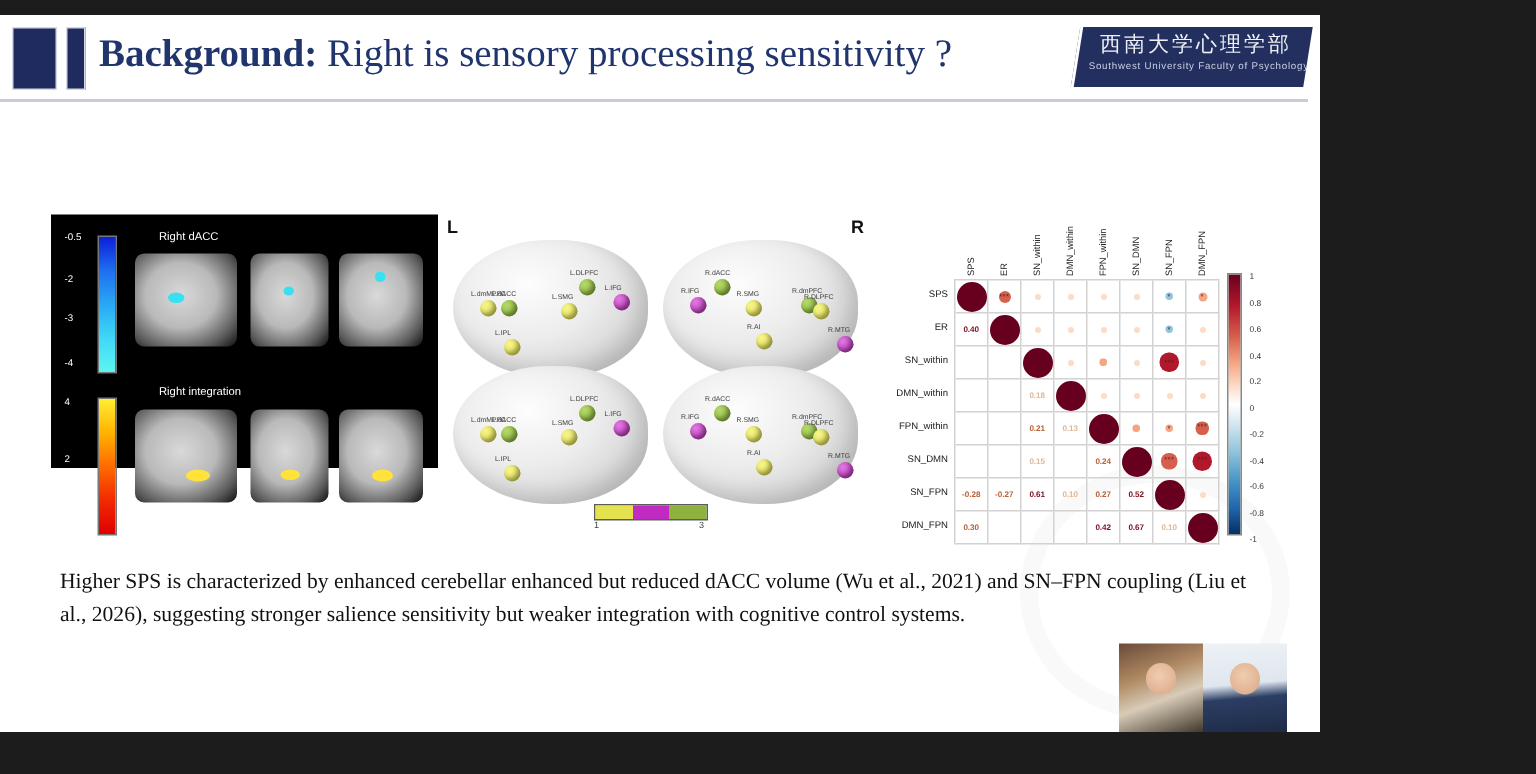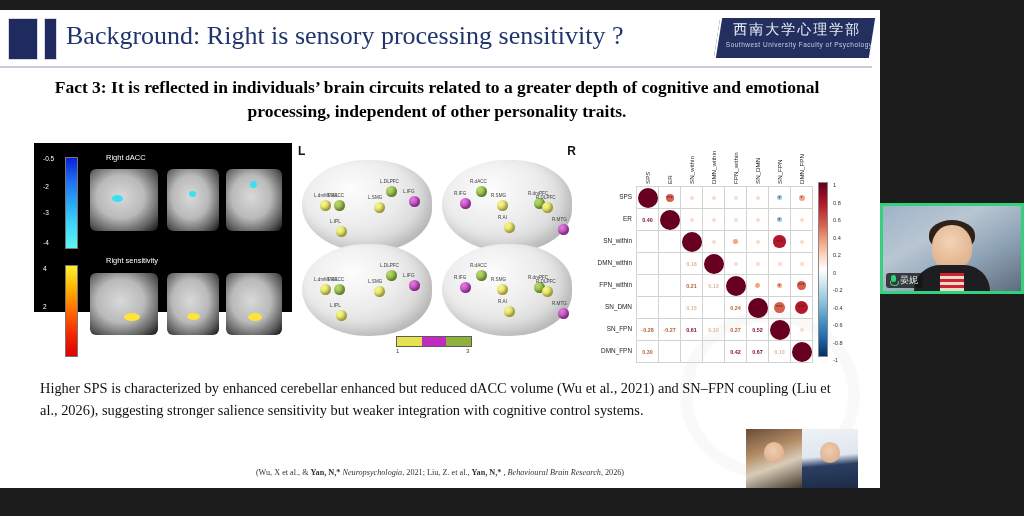--- a/index.html
+++ b/index.html
@@ -21,21 +21,21 @@
   .slide { position: relative; width: 100%; height: 100%; background: #fff; }
 
   
   .hdr { position: absolute; left: 0; top: 4px; width: 872px; height: 52px; }
   .hdr-bar-a { position: absolute; left: 8px; top: 4px; width: 30px; height: 42px;
                background: #1f2a5e; border: 1px solid #d6d8e4; }
   .hdr-bar-b { position: absolute; left: 44px; top: 4px; width: 13px; height: 42px;
                background: #1f2a5e; border: 1px solid #d6d8e4; }
   .hdr-title { position: absolute; left: 66px; top: 7px; white-space: nowrap;
                font-family: "Liberation Serif", serif; font-size: 26px; color: #20356e; }
-  .hdr-title b { font-weight: normal; }
+  .hdr-title b { font-weight: bold; }
   .hdr-title span.q { font-weight: normal; }
   .logo { position: absolute; right: 0px; top: 4px; width: 155px; height: 40px;
           background: #23305f; transform: skewX(-9deg); overflow: hidden;
           border-left: 2px solid #fff; }
   .logo-inner { transform: skewX(9deg); padding: 3px 4px 0 6px; text-align: center; }
   .logo-cn { font-family: "Liberation Serif", serif; color: #eef0f7;
              font-size: 14px; letter-spacing: 2px; white-space: nowrap; }
   .logo-en { color: #c9cfe4; font-size: 6.5px; letter-spacing: .5px;
              white-space: nowrap; margin-top: 2px; }
   .hdr-rule { position: absolute; left: 0; top: 56px; width: 872px; height: 2px; background: #c8ccd8; }
@@ -210,37 +210,36 @@
         <div class="hdr-title"><b>Background:</b><span class="q"> Right is sensory processing sensitivity ?</span></div>
         <div class="logo">
           <div class="logo-inner">
             <div class="logo-cn">西南大学心理学部</div>
             <div class="logo-en">Southwest University Faculty of Psychology</div>
           </div>
         </div>
       </div>
       <div class="hdr-rule"></div>
 
-      <div class="fact">Fact 3: It is reflected in individuals’ brain circuits related to a greater depth of cognitive and emotional processing, independent of other personality traits.</div>
 
       <div class="figrow">
 
         <div class="panelA">
           <div class="cbar cbar-cool"></div>
           <div class="cbar cbar-warm"></div>
           <div class="cbar-tick" style="top:12px">-0.5</div>
           <div class="cbar-tick" style="top:40px">-2</div>
           <div class="cbar-tick" style="top:66px">-3</div>
           <div class="cbar-tick" style="top:96px">-4</div>
           <div class="cbar-tick" style="top:122px">4</div>
           <div class="cbar-tick" style="top:160px">2</div>
           <div class="cbar-tick" style="top:205px">0</div>
 
           <div class="panelA-cap" style="left:72px; top:10px">Right dACC</div>
-          <div class="panelA-cap" style="left:72px; top:113px">Right sensitivity</div>
+          <div class="panelA-cap" style="left:72px; top:113px">Right integration</div>
 
           <div class="brainimg" style="left:56px;  top:26px;  width:68px; height:62px;">
             <div class="blob" style="left:22px; top:26px; width:11px; height:7px; background:#39e0f2;"></div>
           </div>
           <div class="brainimg" style="left:133px; top:26px; width:52px; height:62px;">
             <div class="blob" style="left:22px; top:22px; width:7px; height:6px; background:#39e0f2;"></div>
           </div>
           <div class="brainimg" style="left:192px; top:26px; width:56px; height:62px;">
             <div class="blob" style="left:24px; top:12px; width:7px; height:7px; background:#39e0f2;"></div>
           </div>
@@ -531,44 +530,28 @@
               <span style="top: 163.5px;">-0.8</span>
               <span style="top: 181px;">-1</span>
             </div>
         </div>
       </div>
 
       <div class="body-text">
         <span>Higher SPS is characterized by enhanced cerebellar enhanced but reduced dACC volume (</span><b>Wu</b><span> et al., 2021) and SN–FPN coupling (</span><b>Liu</b><span> et al., 2026), suggesting stronger salience sensitivity but weaker integration with cognitive control systems.</span>
       </div>
 
-      <div class="citation">
-        <span>(Wu, X et al., &amp; </span><b>Yan, N,*</b><i> Neuropsychologia</i><span>, 2021; Liu, Z. et al., </span><b>Yan, N,*</b><i> , Behavioural Brain Research</i><span>, 2026)</span>
-      </div>
 
       <div class="photos">
         <div class="photo photo-1">
             <div class="photo-face"></div>
           </div>
         <div class="photo photo-2">
             <div class="photo-face"></div>
           </div>
       </div>
 
     </div>
   </div>
 
-  <div class="rail">
-    <div class="video-tile">
-      <div class="video-bg"></div>
-      <div class="v-hair"></div>
-      <div class="v-head"></div>
-      <div class="v-body"></div>
-      <div class="v-shirt"></div>
-      <div class="name-badge">
-        <span class="mic-ico"></span>
-        <span>晏妮</span>
-      </div>
-    </div>
-  </div>
 
 
 </div>
 
 </body></html>

